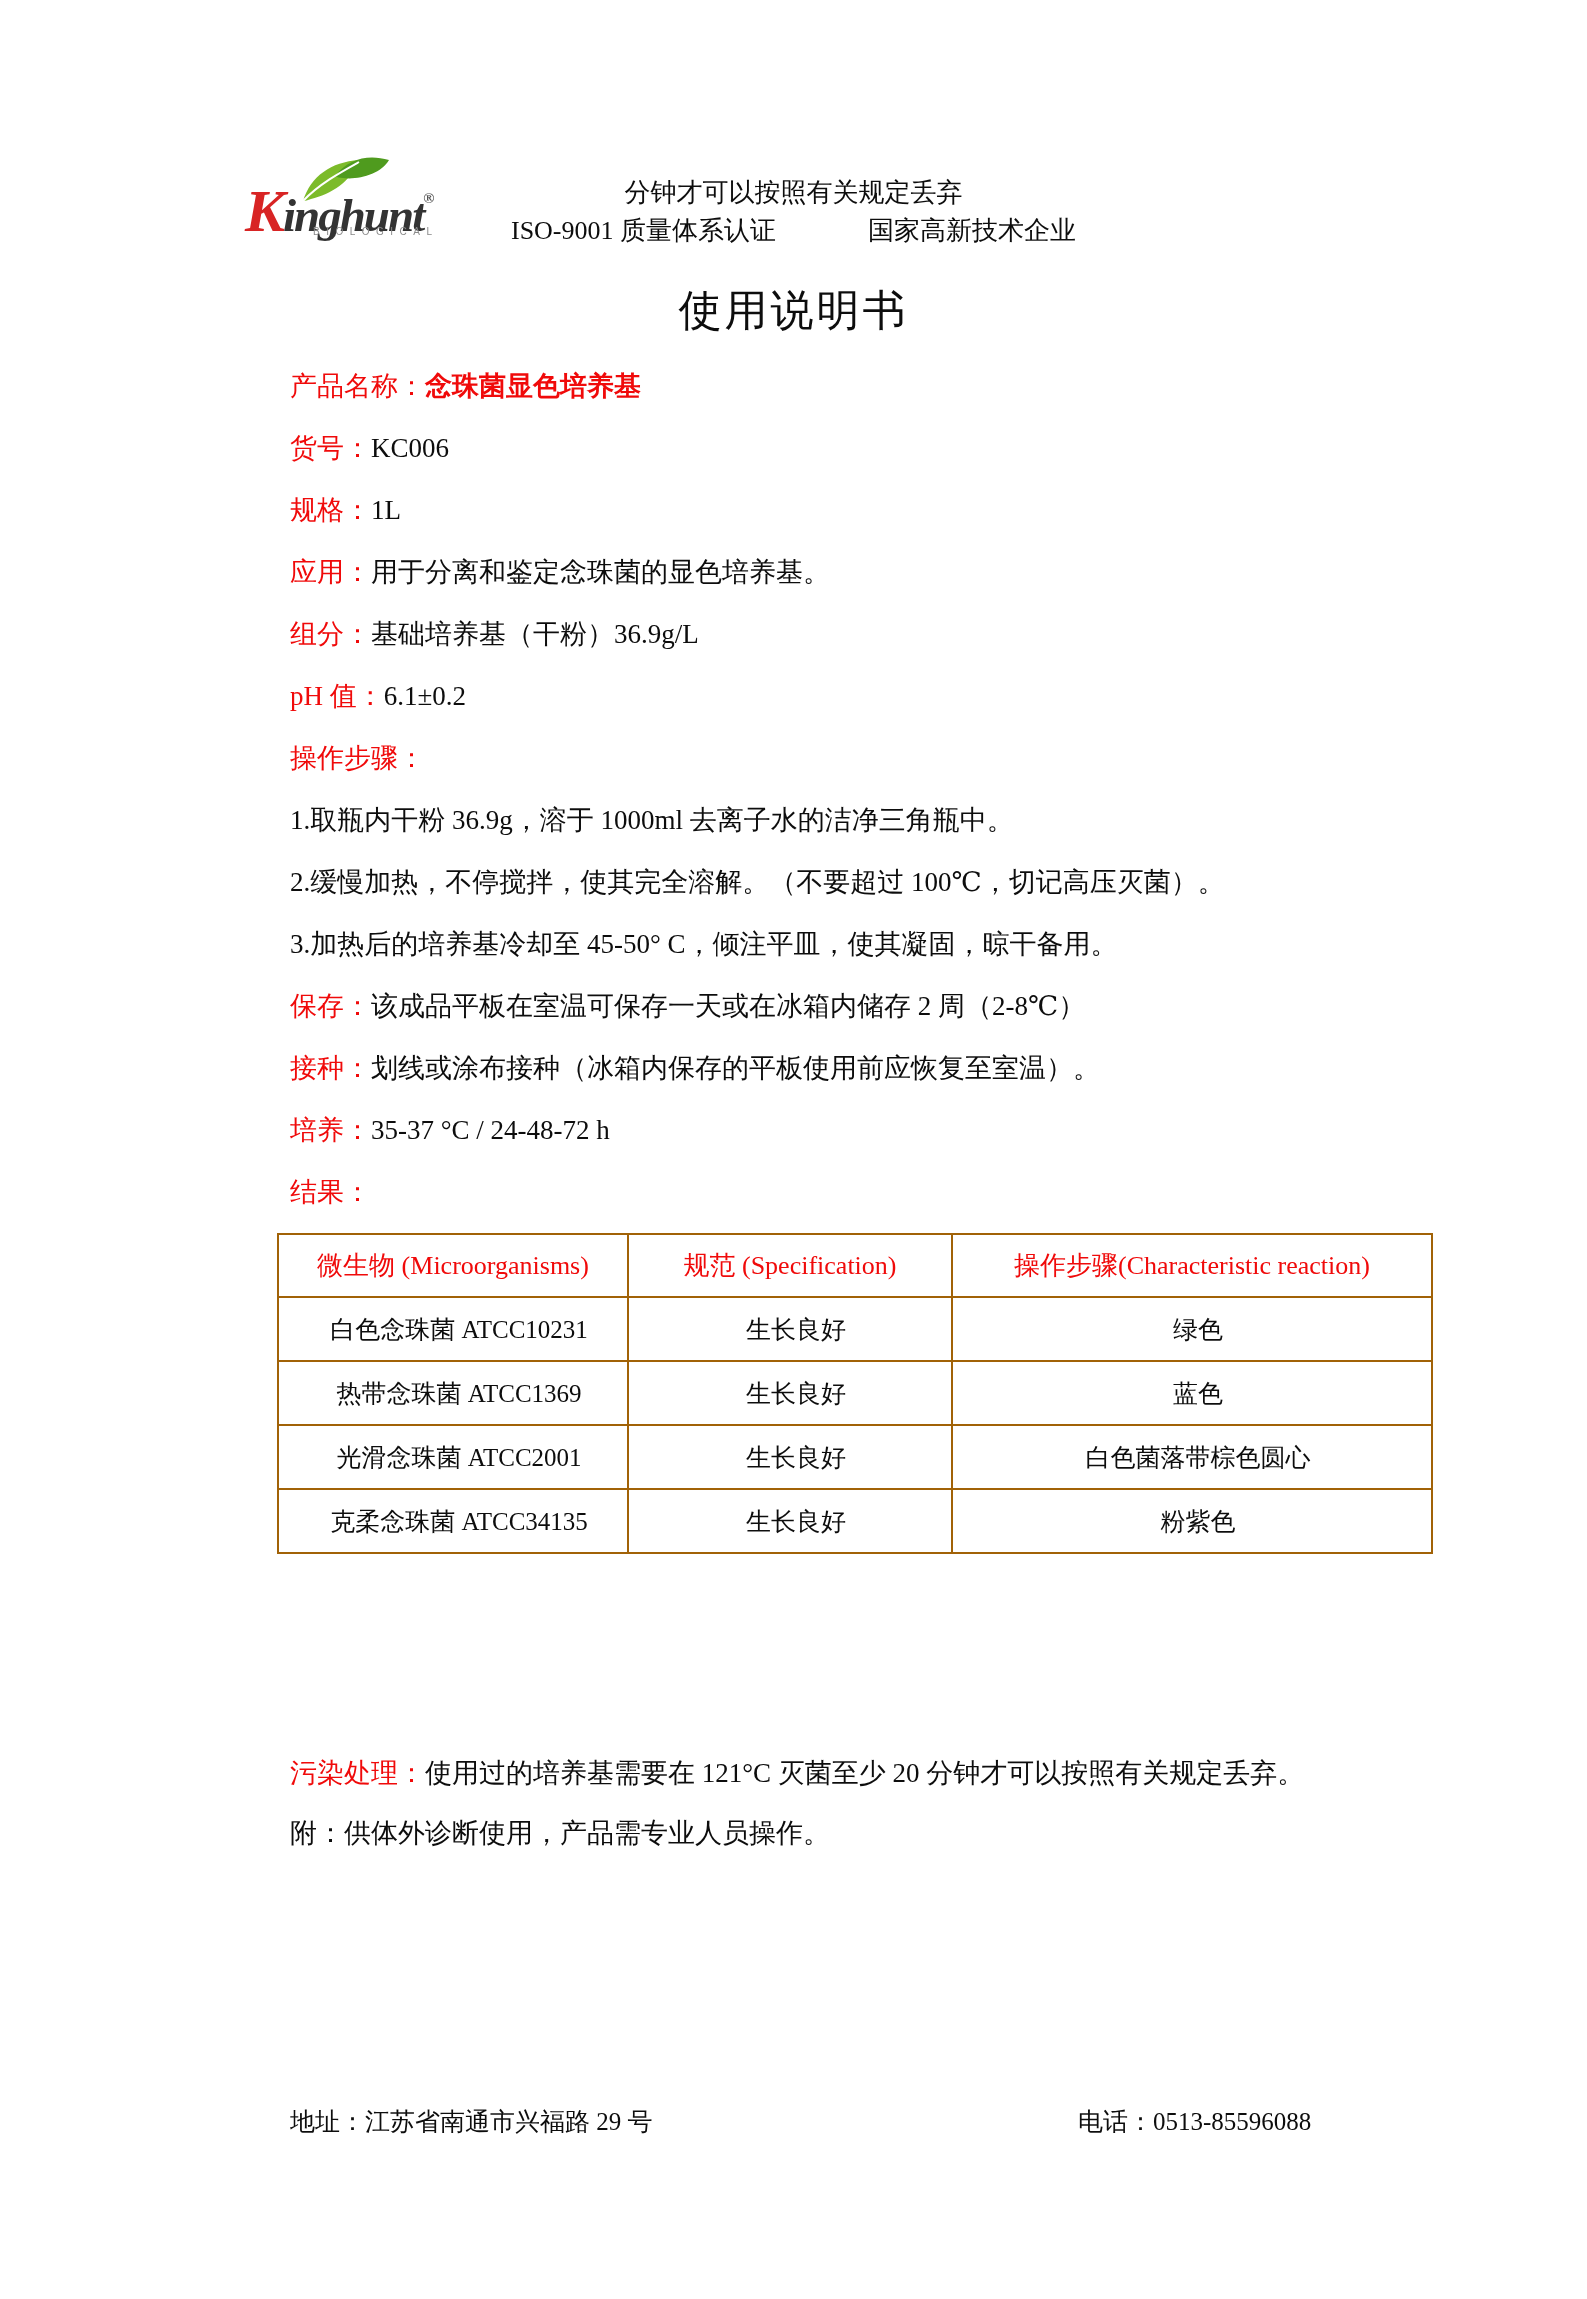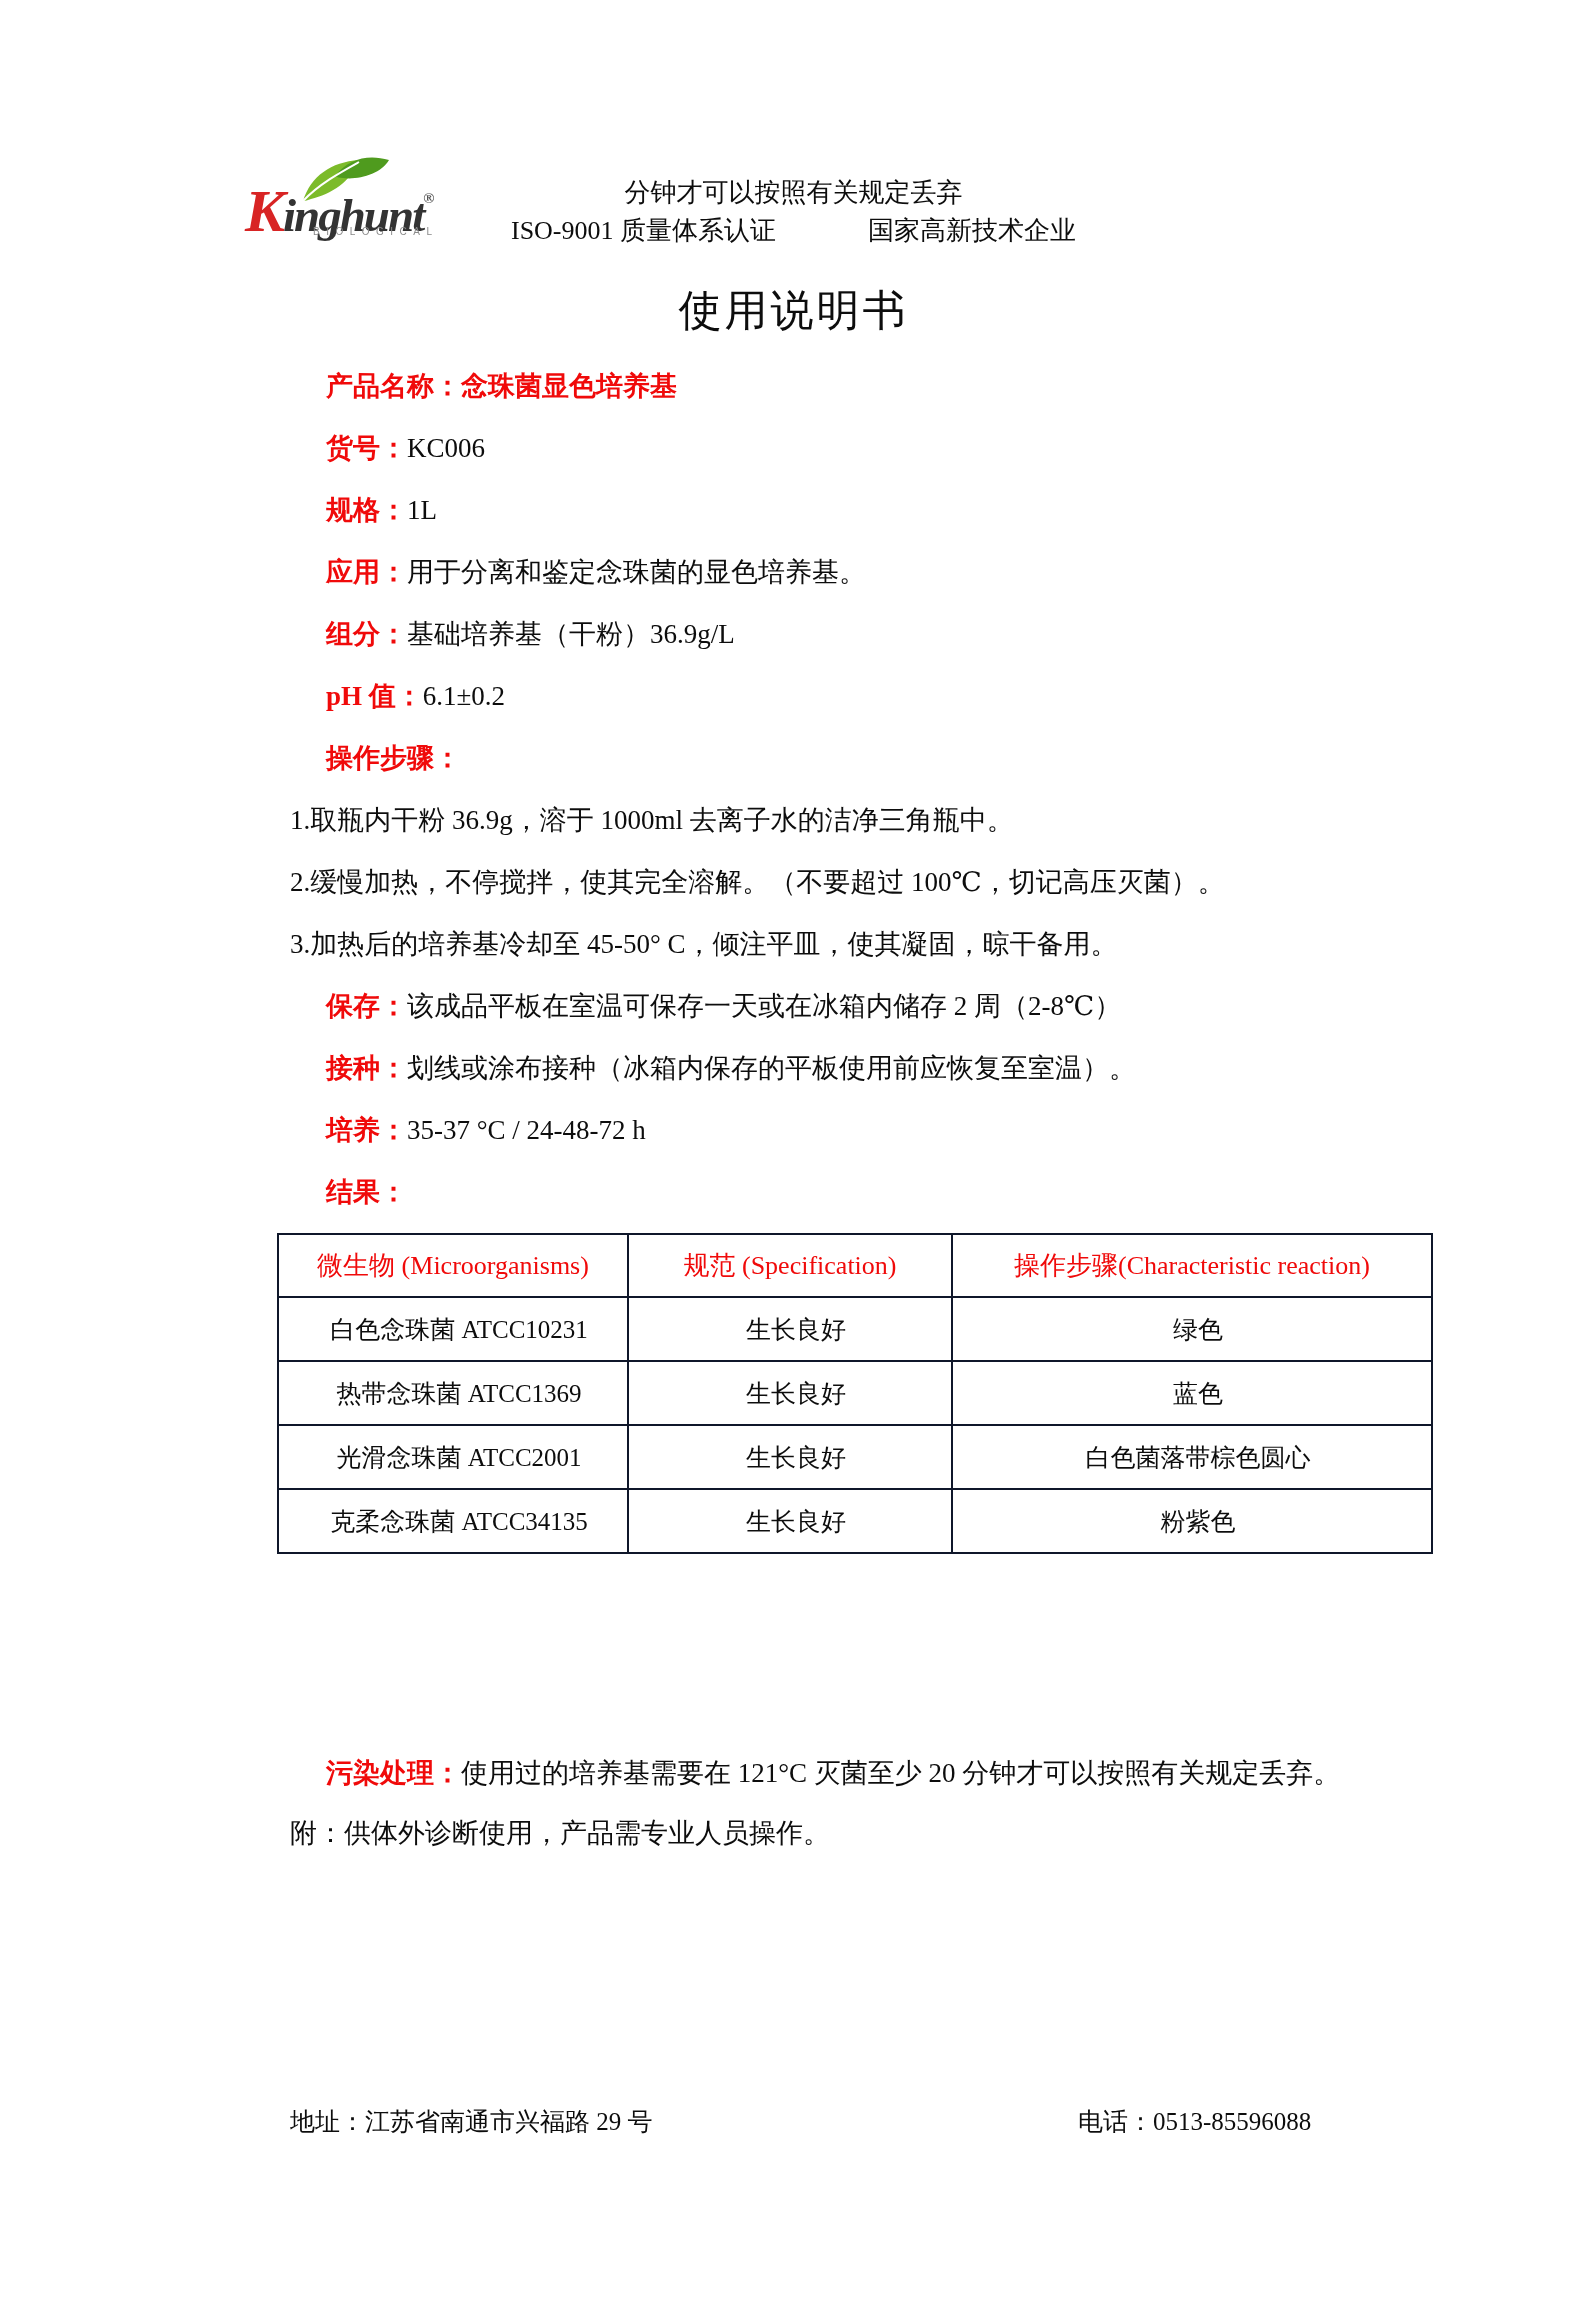--- a/index.html
+++ b/index.html
@@ -50,30 +50,30 @@
     position:absolute;left:0;right:0;top:282px;
     text-align:center;font-size:43px;letter-spacing:3px;
     color:var(--ink);white-space:nowrap;
   }
 
   
   .line{
     position:absolute;left:290px;
     font-size:27px;line-height:62px;white-space:nowrap;
   }
-  .lab{color:var(--accent);font-weight:bold;margin-left:36px;}
+  .lab{color:var(--accent);font-weight:normal;}
   .redval{color:var(--accent);font-weight:bold;}
 
   
   .results{
     position:absolute;left:277px;top:1233px;
     width:1154px;border-collapse:collapse;table-layout:fixed;
   }
   .results th,.results td{
-    border:2px solid #0f172a;text-align:center;vertical-align:middle;
+    border:2px solid #a16207;text-align:center;vertical-align:middle;
     overflow:hidden;white-space:nowrap;
   }
   .results th{height:59px;font-weight:normal;color:var(--accent);font-size:26px;}
   .results td{height:60px;font-size:25px;color:var(--ink);padding-left:13px;}
 
   
   .para{
     position:absolute;left:290px;width:1132px;
     font-size:27px;line-height:62px;
   }

